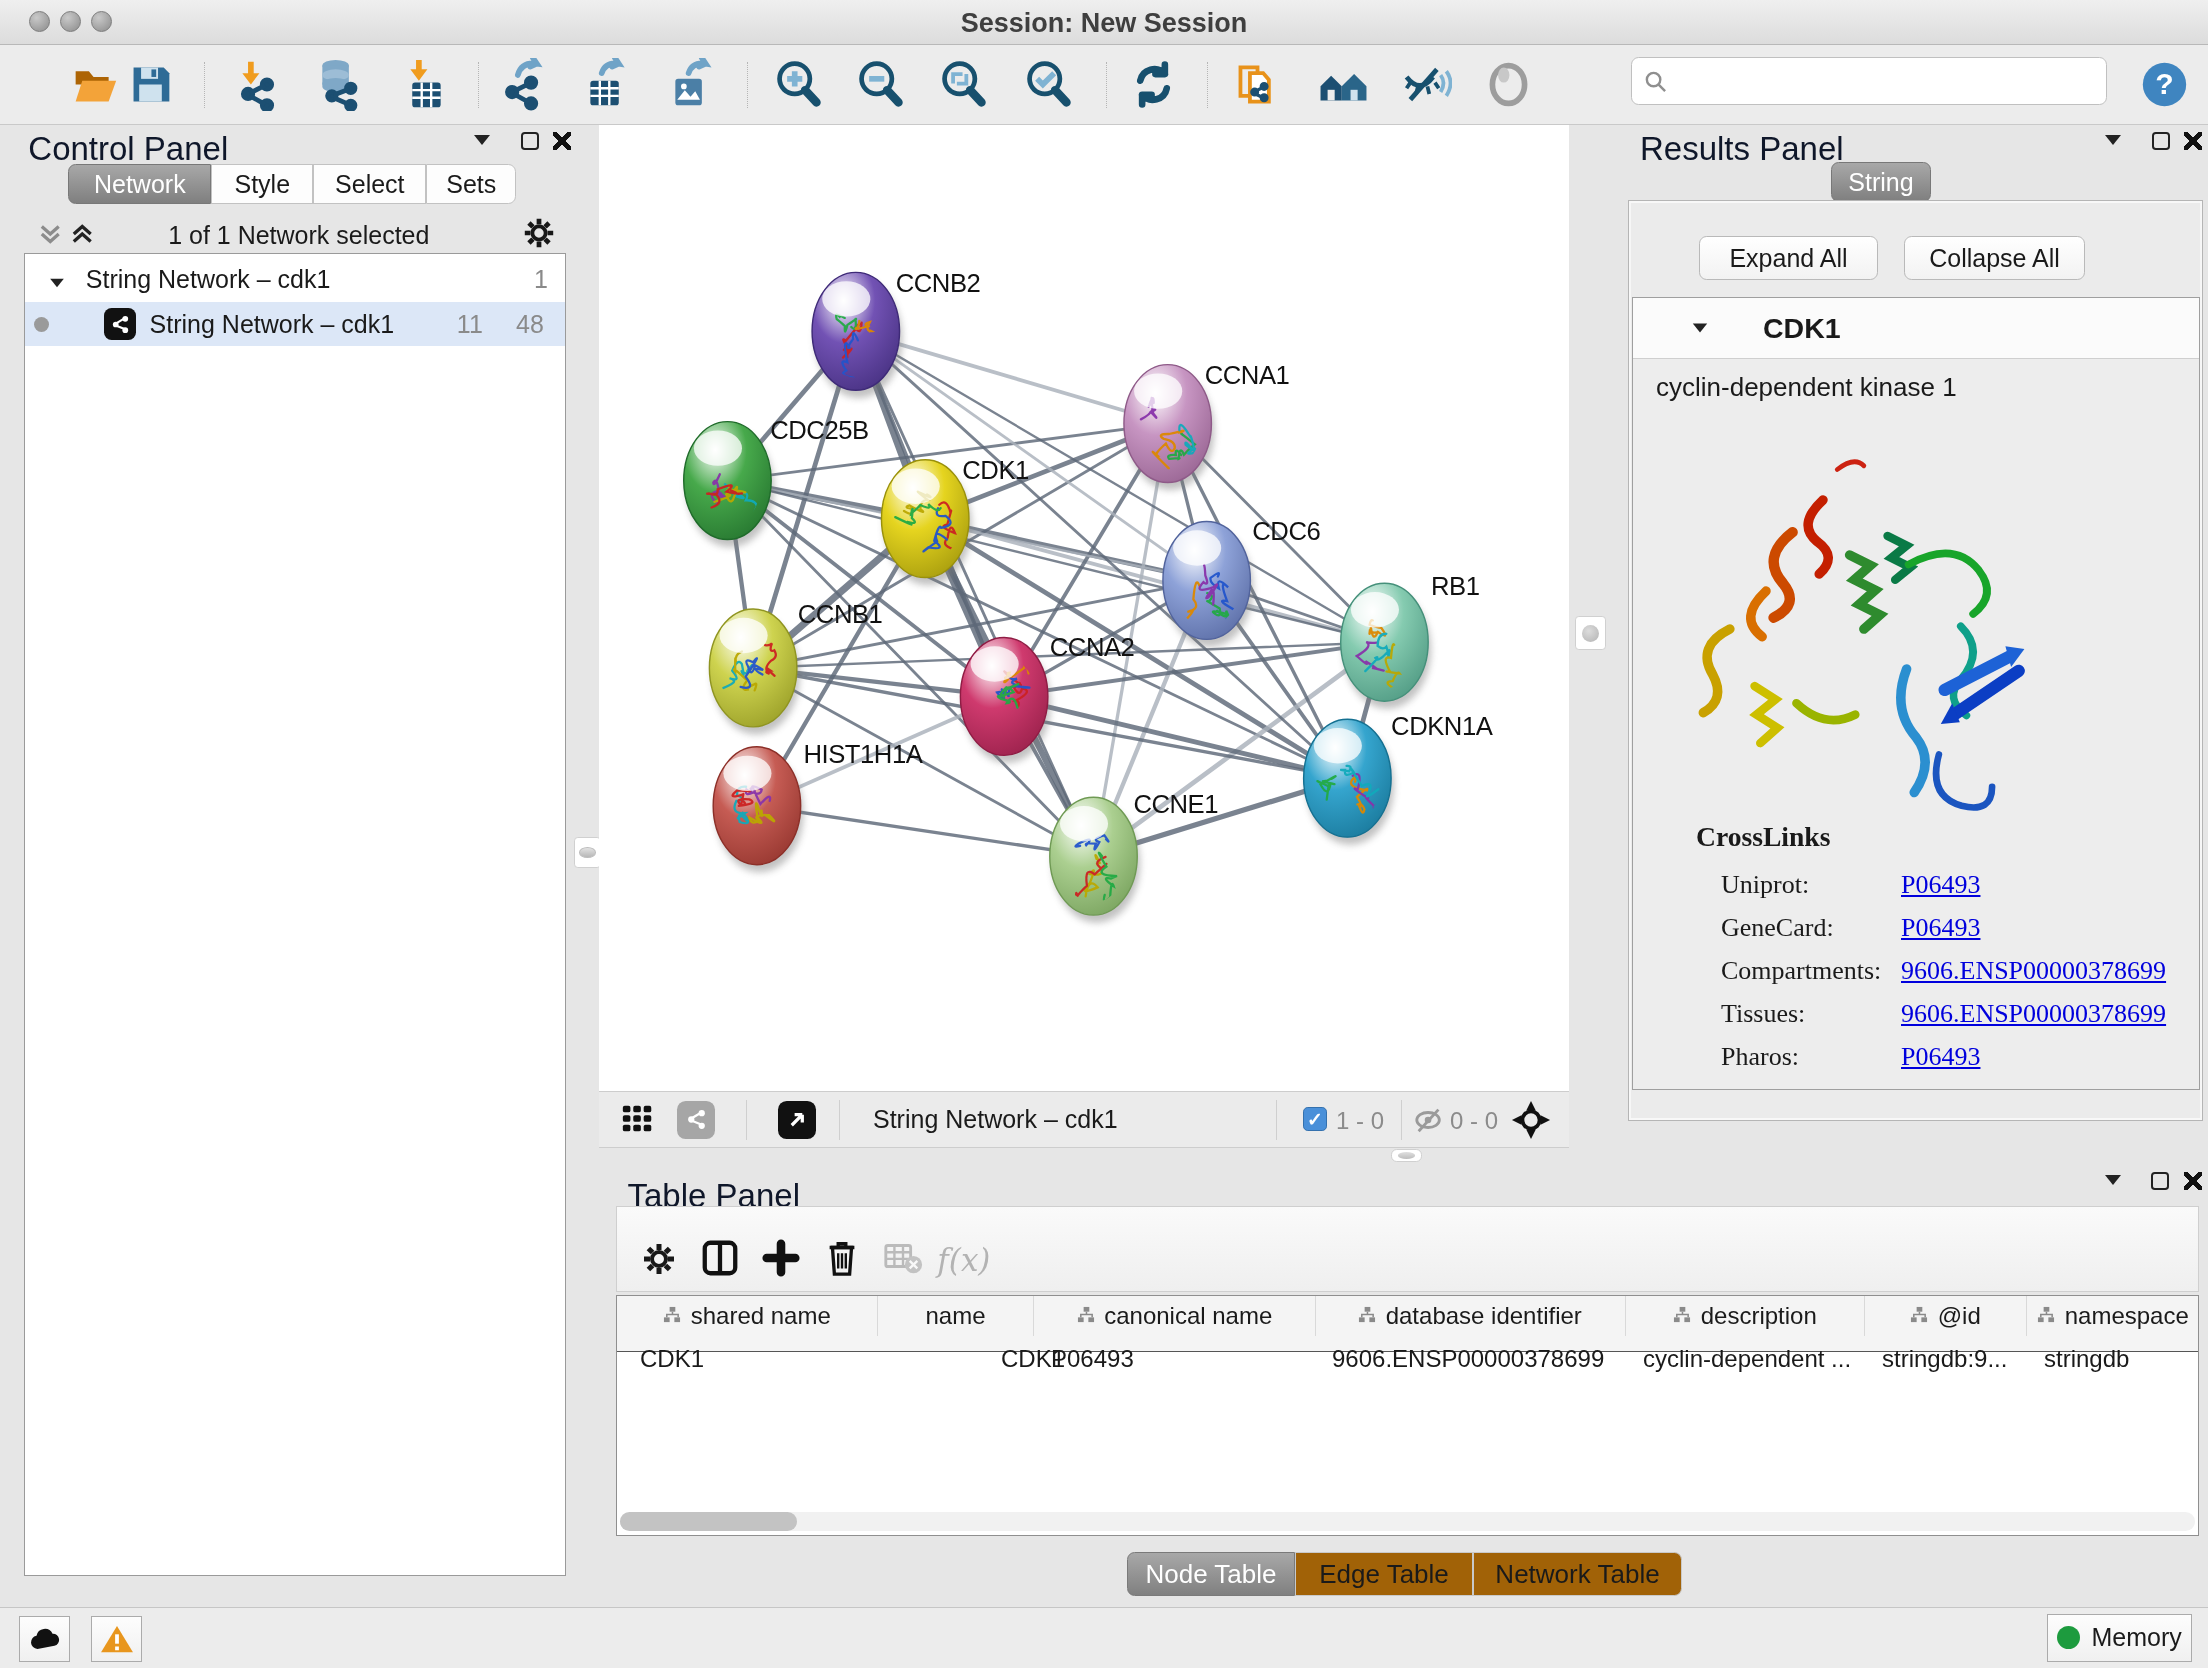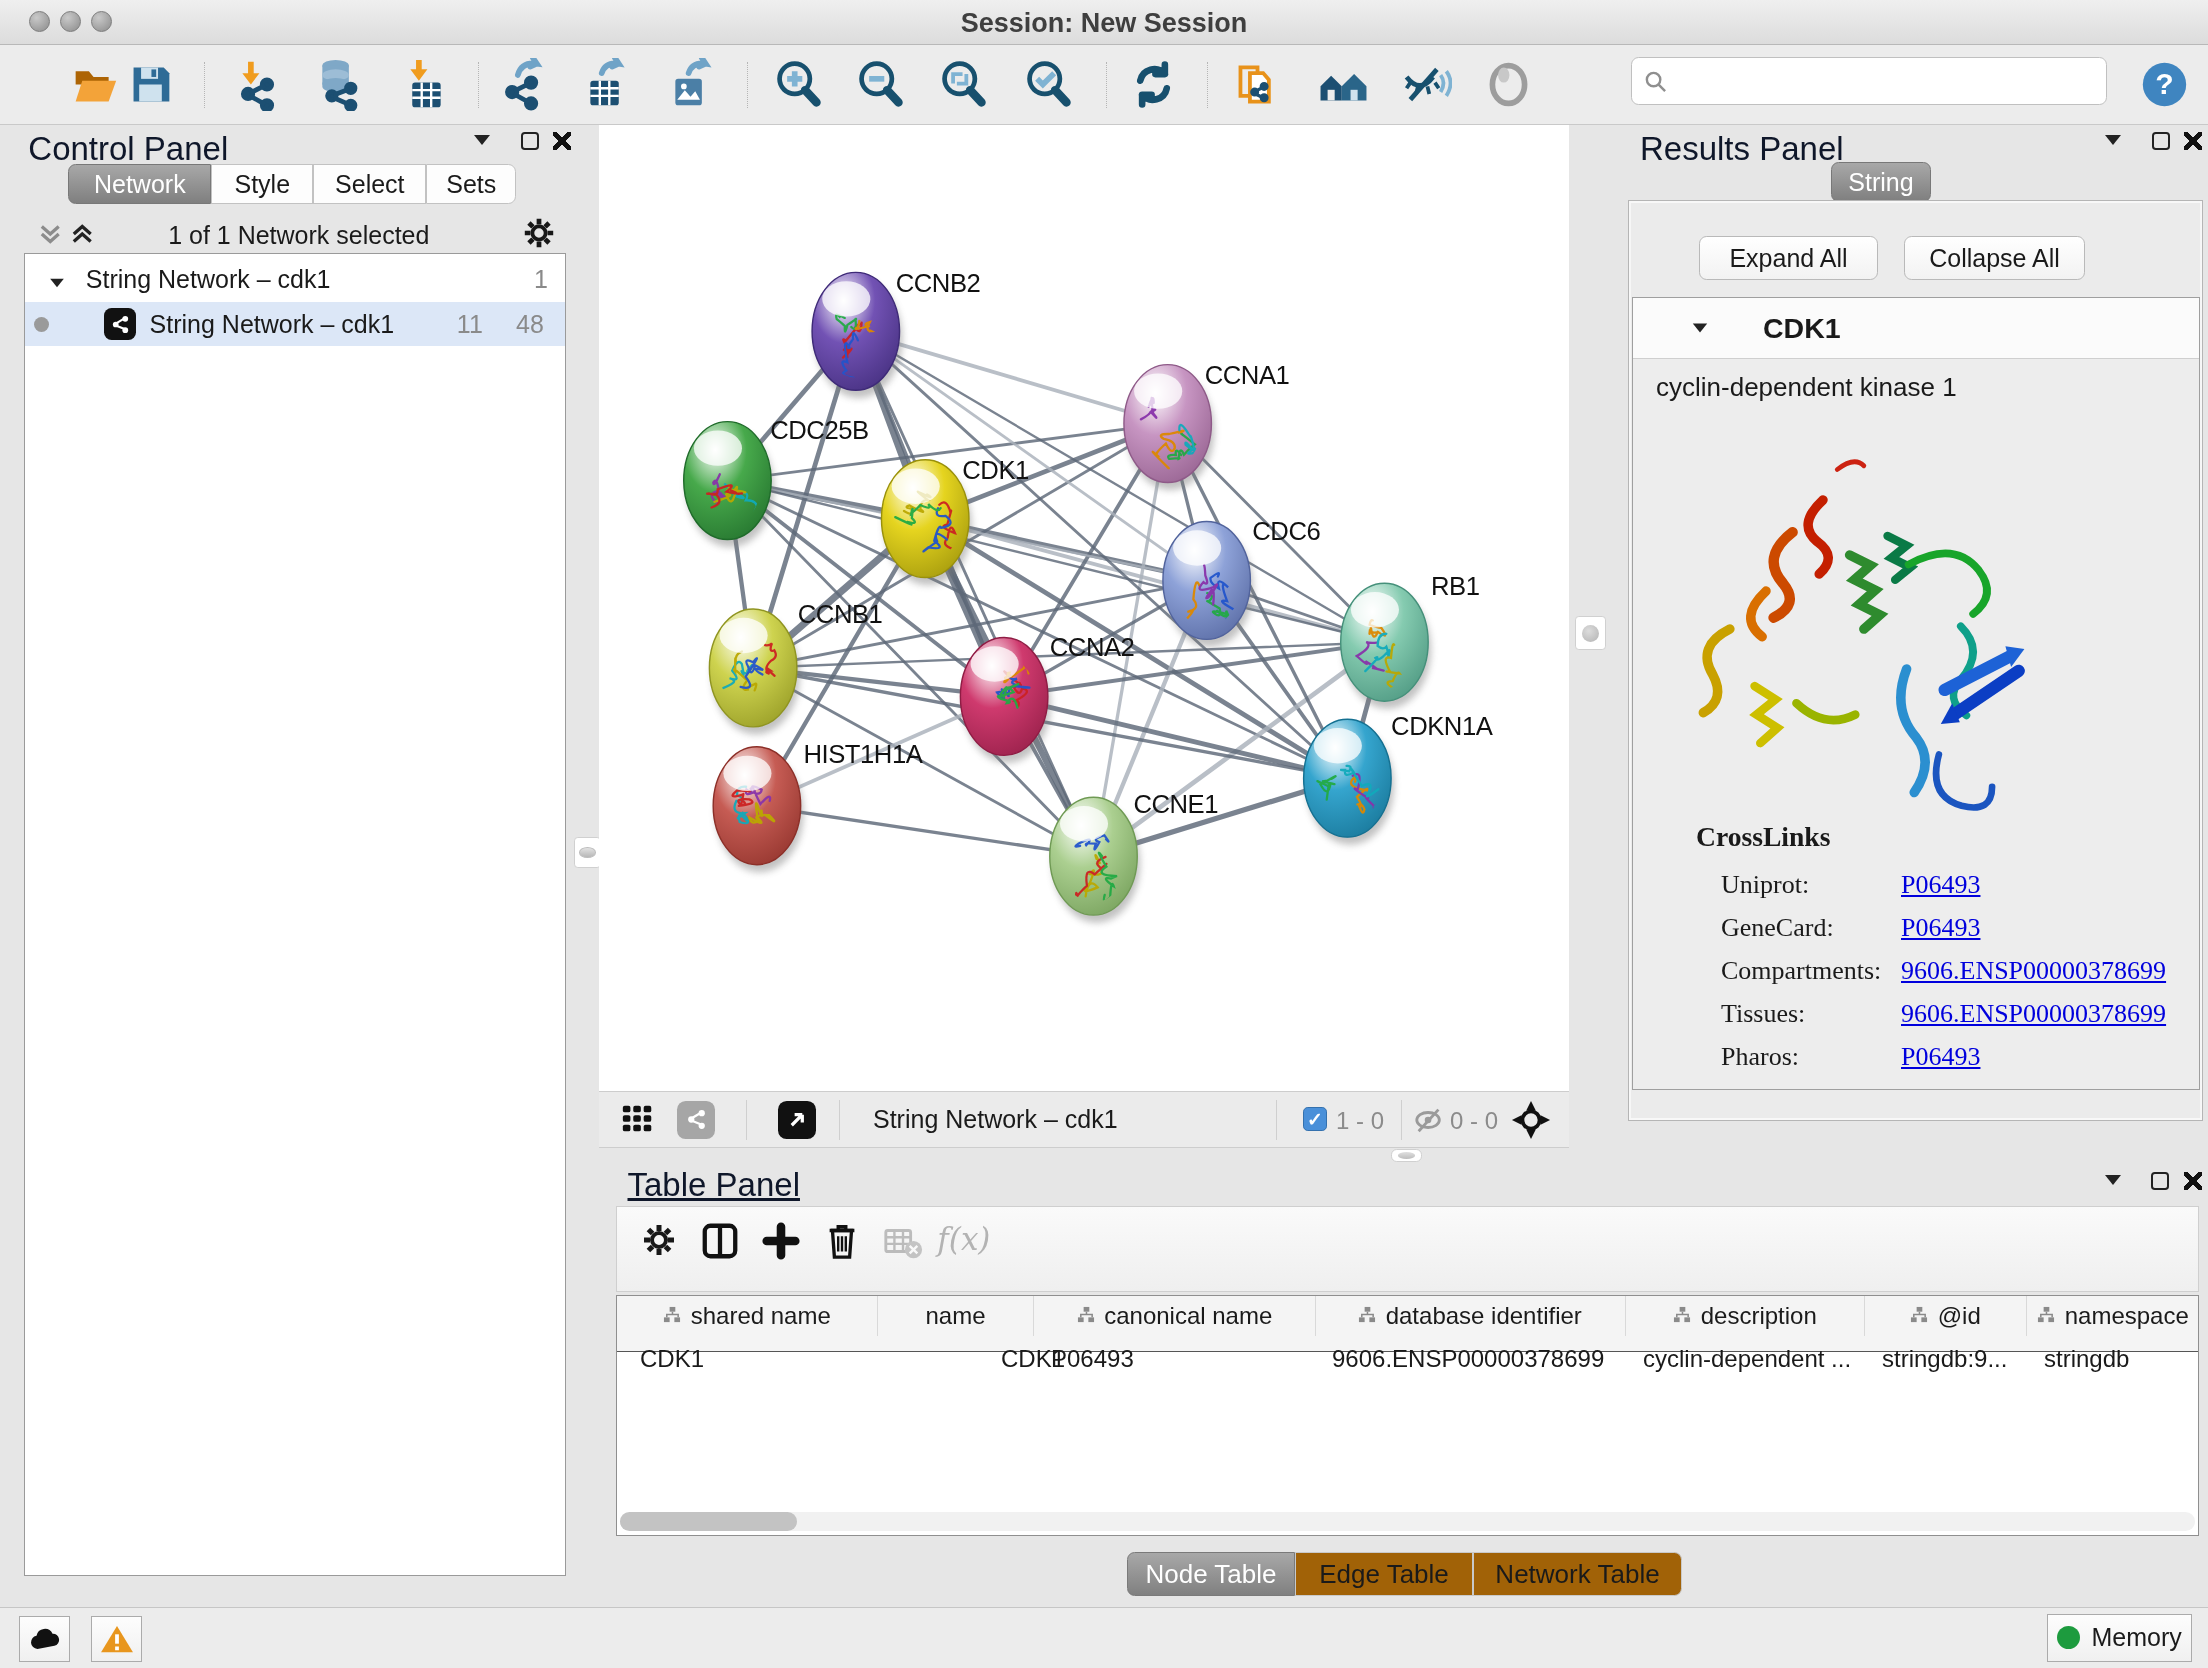--- a/index.html
+++ b/index.html
@@ -41,21 +41,21 @@
   .handle-chip{background:#fff;border:1px solid #d0d0d0;display:flex;align-items:center;justify-content:center;}
   
   .rbox{left:1628px;top:200px;width:575px;height:921px;background:#ebebeb;border:1.9px solid #b5b5b5;box-shadow:inset 0 0 0 1.9px #f8f8f8;box-sizing:border-box;}
   .btn{background:linear-gradient(#ffffff,#f2f2f2);border:1px solid #b9b9b9;border-radius:7.6px;font-size:25px;display:flex;align-items:center;justify-content:center;cursor:pointer;}
   .rinner{left:1632px;top:297px;width:568px;height:793px;background:#ededed;border:1.9px solid #9f9f9f;box-sizing:border-box;}
   .rhdr{left:0;top:0;width:100%;height:61px;background:#fbfbfb;border-bottom:1.9px solid #cfcfcf;display:flex;align-items:center;box-sizing:border-box;}
   .serif{font-family:"Liberation Serif",serif;}
   .xlink{color:#0000dd;text-decoration:underline;cursor:pointer;}
   
   .tpbar{left:616px;top:1206px;width:1583px;height:86px;background:linear-gradient(#fafafa,#efefef);border:1px solid #cfcfcf;display:flex;align-items:center;box-sizing:border-box;}
-  .tpicon{width:61px;height:57px;display:flex;align-items:flex-start;justify-content:center;cursor:pointer;}
+  .tpicon{width:61px;height:57px;display:flex;align-items:flex-end;justify-content:center;cursor:pointer;}
   .fx{font-family:"DejaVu Serif",serif;font-style:italic;font-size:31px;color:#b3b3b3;}
   .tbl{left:616px;top:1295px;width:1583px;height:241px;background:#fff;border:1.9px solid #8f8f8f;box-sizing:border-box;overflow:hidden;}
   .thead{position:absolute;left:0;top:0;width:100%;height:56px;background:#f4f4f4;border-bottom:1.9px solid #555;box-sizing:border-box;}
   .thc{position:absolute;top:0;height:40px;display:flex;align-items:center;justify-content:center;font-size:24px;gap:9.5px;border-right:1px solid #d9d9d9;box-sizing:border-box;overflow:hidden;}
   .tcell{position:absolute;top:44px;height:38px;font-size:24px;display:flex;align-items:center;}
   .hscroll{left:620px;top:1512px;width:1575px;height:19px;background:#f1f1f1;border-radius:9.5px;}
   .hthumb{left:0;top:0;width:177px;height:19px;background:#c3c3c3;border-radius:9.5px;}
   .btab{height:44px;display:flex;align-items:center;justify-content:center;font-size:26px;background:#a16207;border:1px solid #c9c9c9;box-sizing:border-box;cursor:pointer;}
   .btab.sel{background:linear-gradient(#a8a8a8,#808080);color:#fff;border-color:#7a7a7a;}
   
@@ -698,21 +698,21 @@
       <div><span class="xlink">9606.ENSP00000378699</span></div>
       <div><span class="xlink">P06493</span></div>
     </div>
   </div>
 
   <div class="abs handle-chip" style="left:1575px;top:616px;width:28.5px;height:32px;border-radius:3.8px;">
     <span style="width:17px;height:17px;border-radius:50%;background:radial-gradient(circle at 40% 35%,#dcdcdc,#b2b2b2);"></span>
   </div>
 
   <div class="abs" style="left:599px;top:1162px;width:1609px;height:438px;">
-    <div class="abs phead" style="left:28.5px;top:4px;text-decoration:underline;">Table Panel</div>
+    <div class="abs phead" style="left:28.5px;top:15px;">Table Panel</div>
     <span class="abs tri-down" style="left:1506px;top:13.3px;"></span>
     <span class="abs sq-btn" style="left:1552px;top:9.5px;"></span>
     <span class="abs x-btn" style="left:1585px;top:9.5px;"></span>
   </div>
 
   <div class="tpbar abs">
     <div class="tpicon" style="margin-left:11.4px;">
       <svg width="38" height="38" viewBox="0 0 38 38">
           <circle cx="19" cy="19" r="7" fill="none" stroke="#181818" stroke-width="4"></circle>
           <g stroke="#181818" stroke-width="5">

